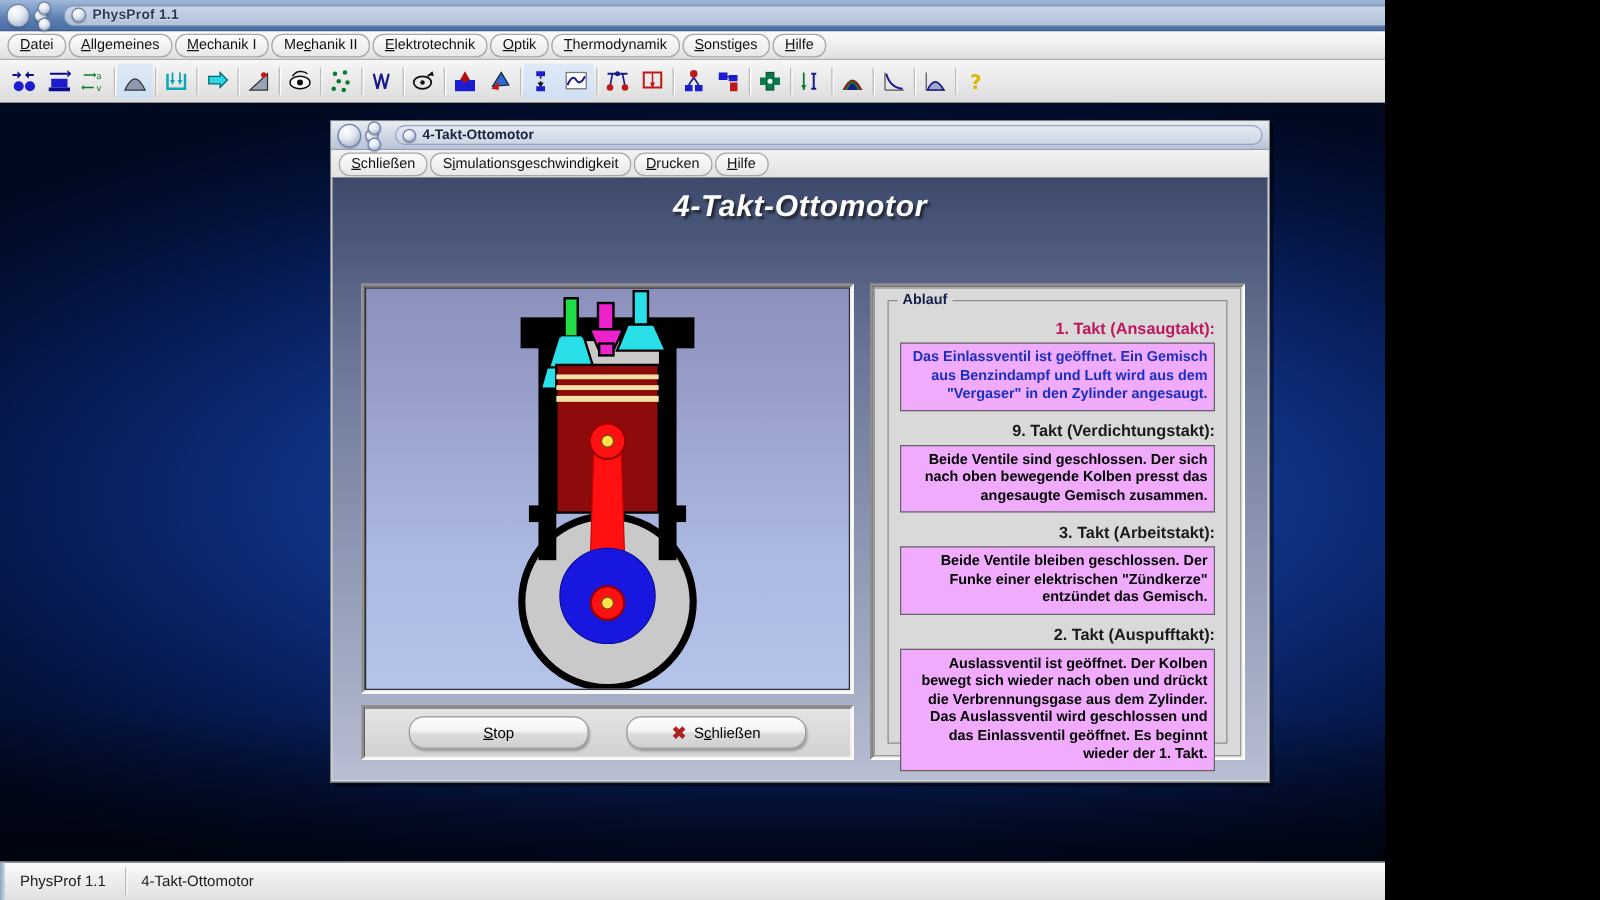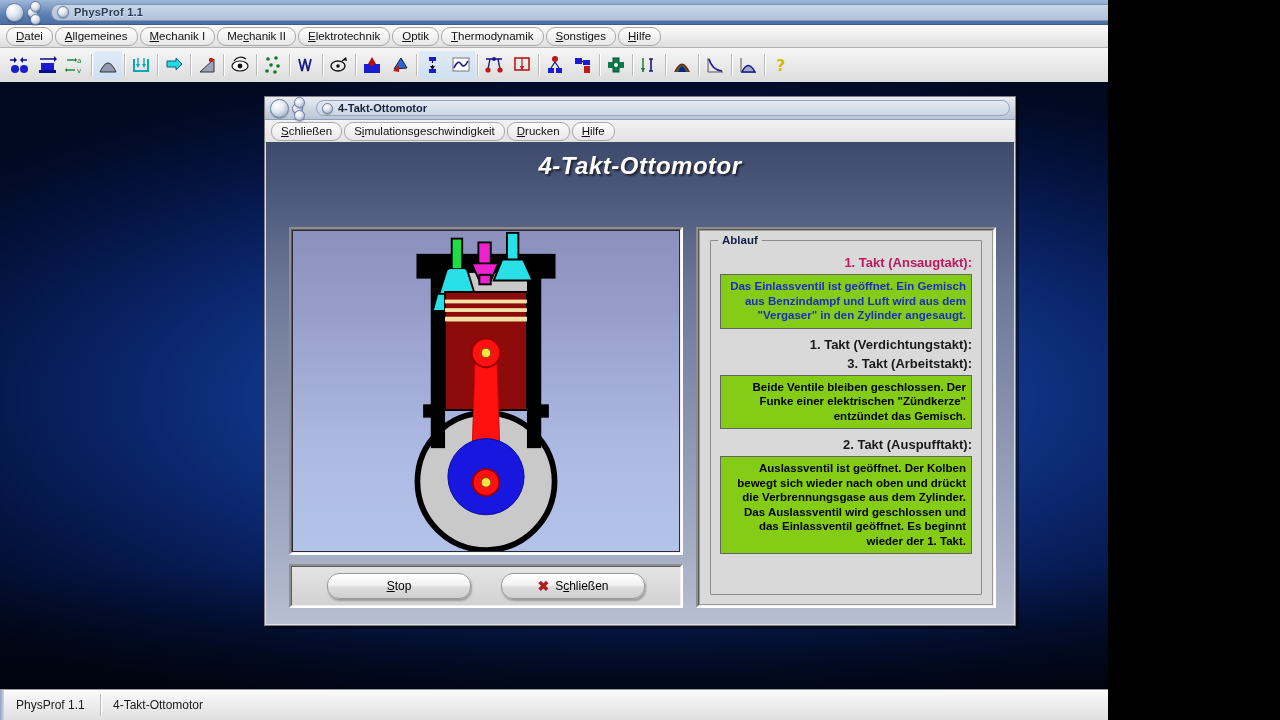--- a/index.html
+++ b/index.html
@@ -179,21 +179,21 @@
     background:#d9d9d9;
     text-align:right;
   }
   .group-legend{
     position:absolute;left:7px;top:-7px;background:#d9d9d9;padding:0 4px;
     font-size:11.5px;font-weight:bold;color:#12204a;
   }
   .takt-title{font-size:13px;font-weight:bold;color:#1a1a1a;margin:3px 0 4px 2px;}
   .takt-title.active{color:#be185d;}
   .takt-box{
-    background:#84cc16;border:1px solid #646464;
+    background:#f0abfc;border:1px solid #646464;
     padding:4px 5px 5px 5px;margin-bottom:8px;
     font-size:11.5px;font-weight:bold;line-height:14.5px;color:#000;
     box-sizing:border-box;
   }
   .takt-box.active{color:#1a2fc0;}
 
   
   .statusbar{
     position:absolute;left:0;bottom:0;width:1280px;height:30px;
     background:linear-gradient(to bottom,#fbfbfb 0%, #efefef 40%, #e0e0e0 100%);
@@ -567,21 +567,22 @@
 
         <div class="right-col">
           <div class="frame-out" style="height:100%;">
             <div class="frame-in">
               <div class="ablauf-panel">
                 <div class="group-box">
                   <span class="group-legend">Ablauf</span>
                   <div id="ablauf-steps">
                       <div class="takt-title active">1. Takt (Ansaugtakt):</div>
                       <div class="takt-box active">Das Einlassventil ist geöffnet. Ein Gemisch aus Benzindampf und Luft wird aus dem "Vergaser" in den Zylinder angesaugt.</div>
-                      <div class="takt-title">1. Takt (Verdichtungstakt):</div>
+                      <div class="takt-title">9. Takt (Verdichtungstakt):</div>
+                      <div class="takt-box">Beide Ventile sind geschlossen. Der sich nach oben bewegende Kolben presst das angesaugte Gemisch zusammen.</div>
                       <div class="takt-title">3. Takt (Arbeitstakt):</div>
                       <div class="takt-box">Beide Ventile bleiben geschlossen. Der Funke einer elektrischen "Zündkerze" entzündet das Gemisch.</div>
                       <div class="takt-title">2. Takt (Auspufftakt):</div>
                       <div class="takt-box">Auslassventil ist geöffnet. Der Kolben bewegt sich wieder nach oben und drückt die Verbrennungsgase aus dem Zylinder. Das Auslassventil wird geschlossen und das Einlassventil geöffnet. Es beginnt wieder der 1. Takt.</div>
                     </div>
                 </div>
               </div>
             </div>
           </div>
         </div>

